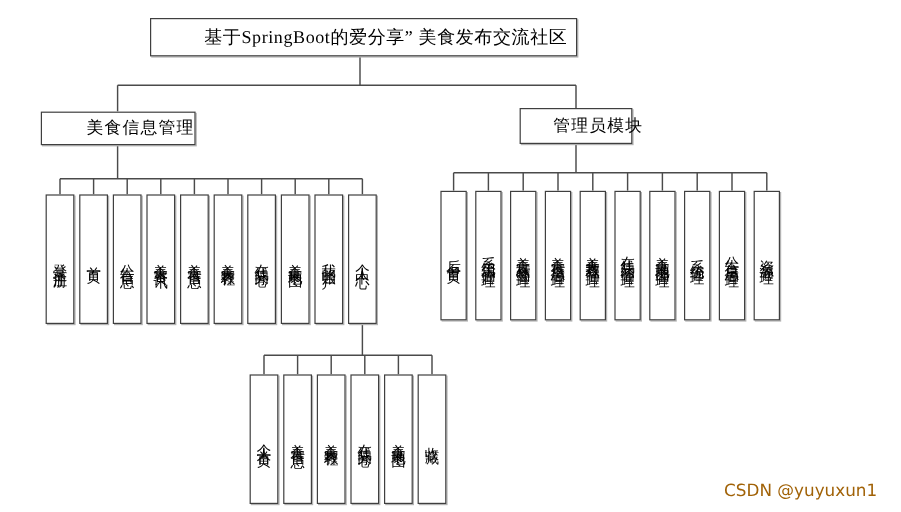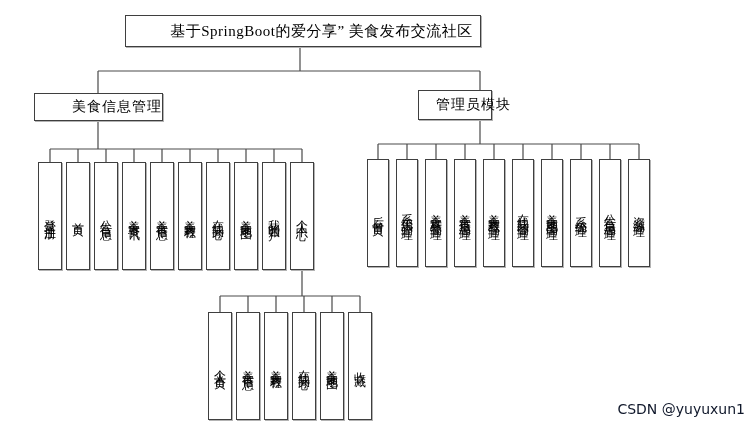--- a/index.html
+++ b/index.html
@@ -37,23 +37,23 @@
   .vtext {
     writing-mode: vertical-rl;
     text-orientation: upright;
     font-size: 12px;
     line-height: 1;
     letter-spacing: 3px;
     white-space: nowrap;
   }
   .watermark {
     position: absolute;
-    right: 6px;
+    right: 20px;
     bottom: 10px;
-    color: #0f172a;
+    color: #a16207;
     font-size: 14px;
     font-family: "DejaVu Sans", sans-serif;
     z-index: 3;
   }
 </style>
 </head>
 <body>
 
 <div class="canvas">
 
@@ -79,21 +79,21 @@
       M378 144 L639 144
       M378 144 L378 159  M407 144 L407 159  M436 144 L436 159  M465 144 L465 159
       M494 144 L494 159  M523 144 L523 159  M552 144 L552 159  M581 144 L581 159
       M610 144 L610 159  M639 144 L639 159
     "></path>
   </svg>
 
   <div class="box hbox title-box" style="left:125px; top:15px; width:356px; height:32px;">基于SpringBoot的爱分享” 美食发布交流社区</div>
 
   <div class="box hbox module-box" style="left:34px; top:93px; width:129px; height:28px;">美食信息管理</div>
-  <div class="box hbox module-box" style="left:418px; top:90px; width:74px; height:30px;">管理员模块</div>
+  <div class="box hbox module-box" style="left:433px; top:90px; width:94px; height:30px;">管理员模块</div>
 
   <div class="box leaf" style="left:38px; top:162px; height:108px;">
       <span class="vtext">登录注册</span>
     </div>
   <div class="box leaf" style="left:66px; top:162px; height:108px;">
       <span class="vtext">首页</span>
     </div>
   <div class="box leaf" style="left:94px; top:162px; height:108px;">
       <span class="vtext">公告信息</span>
     </div>

